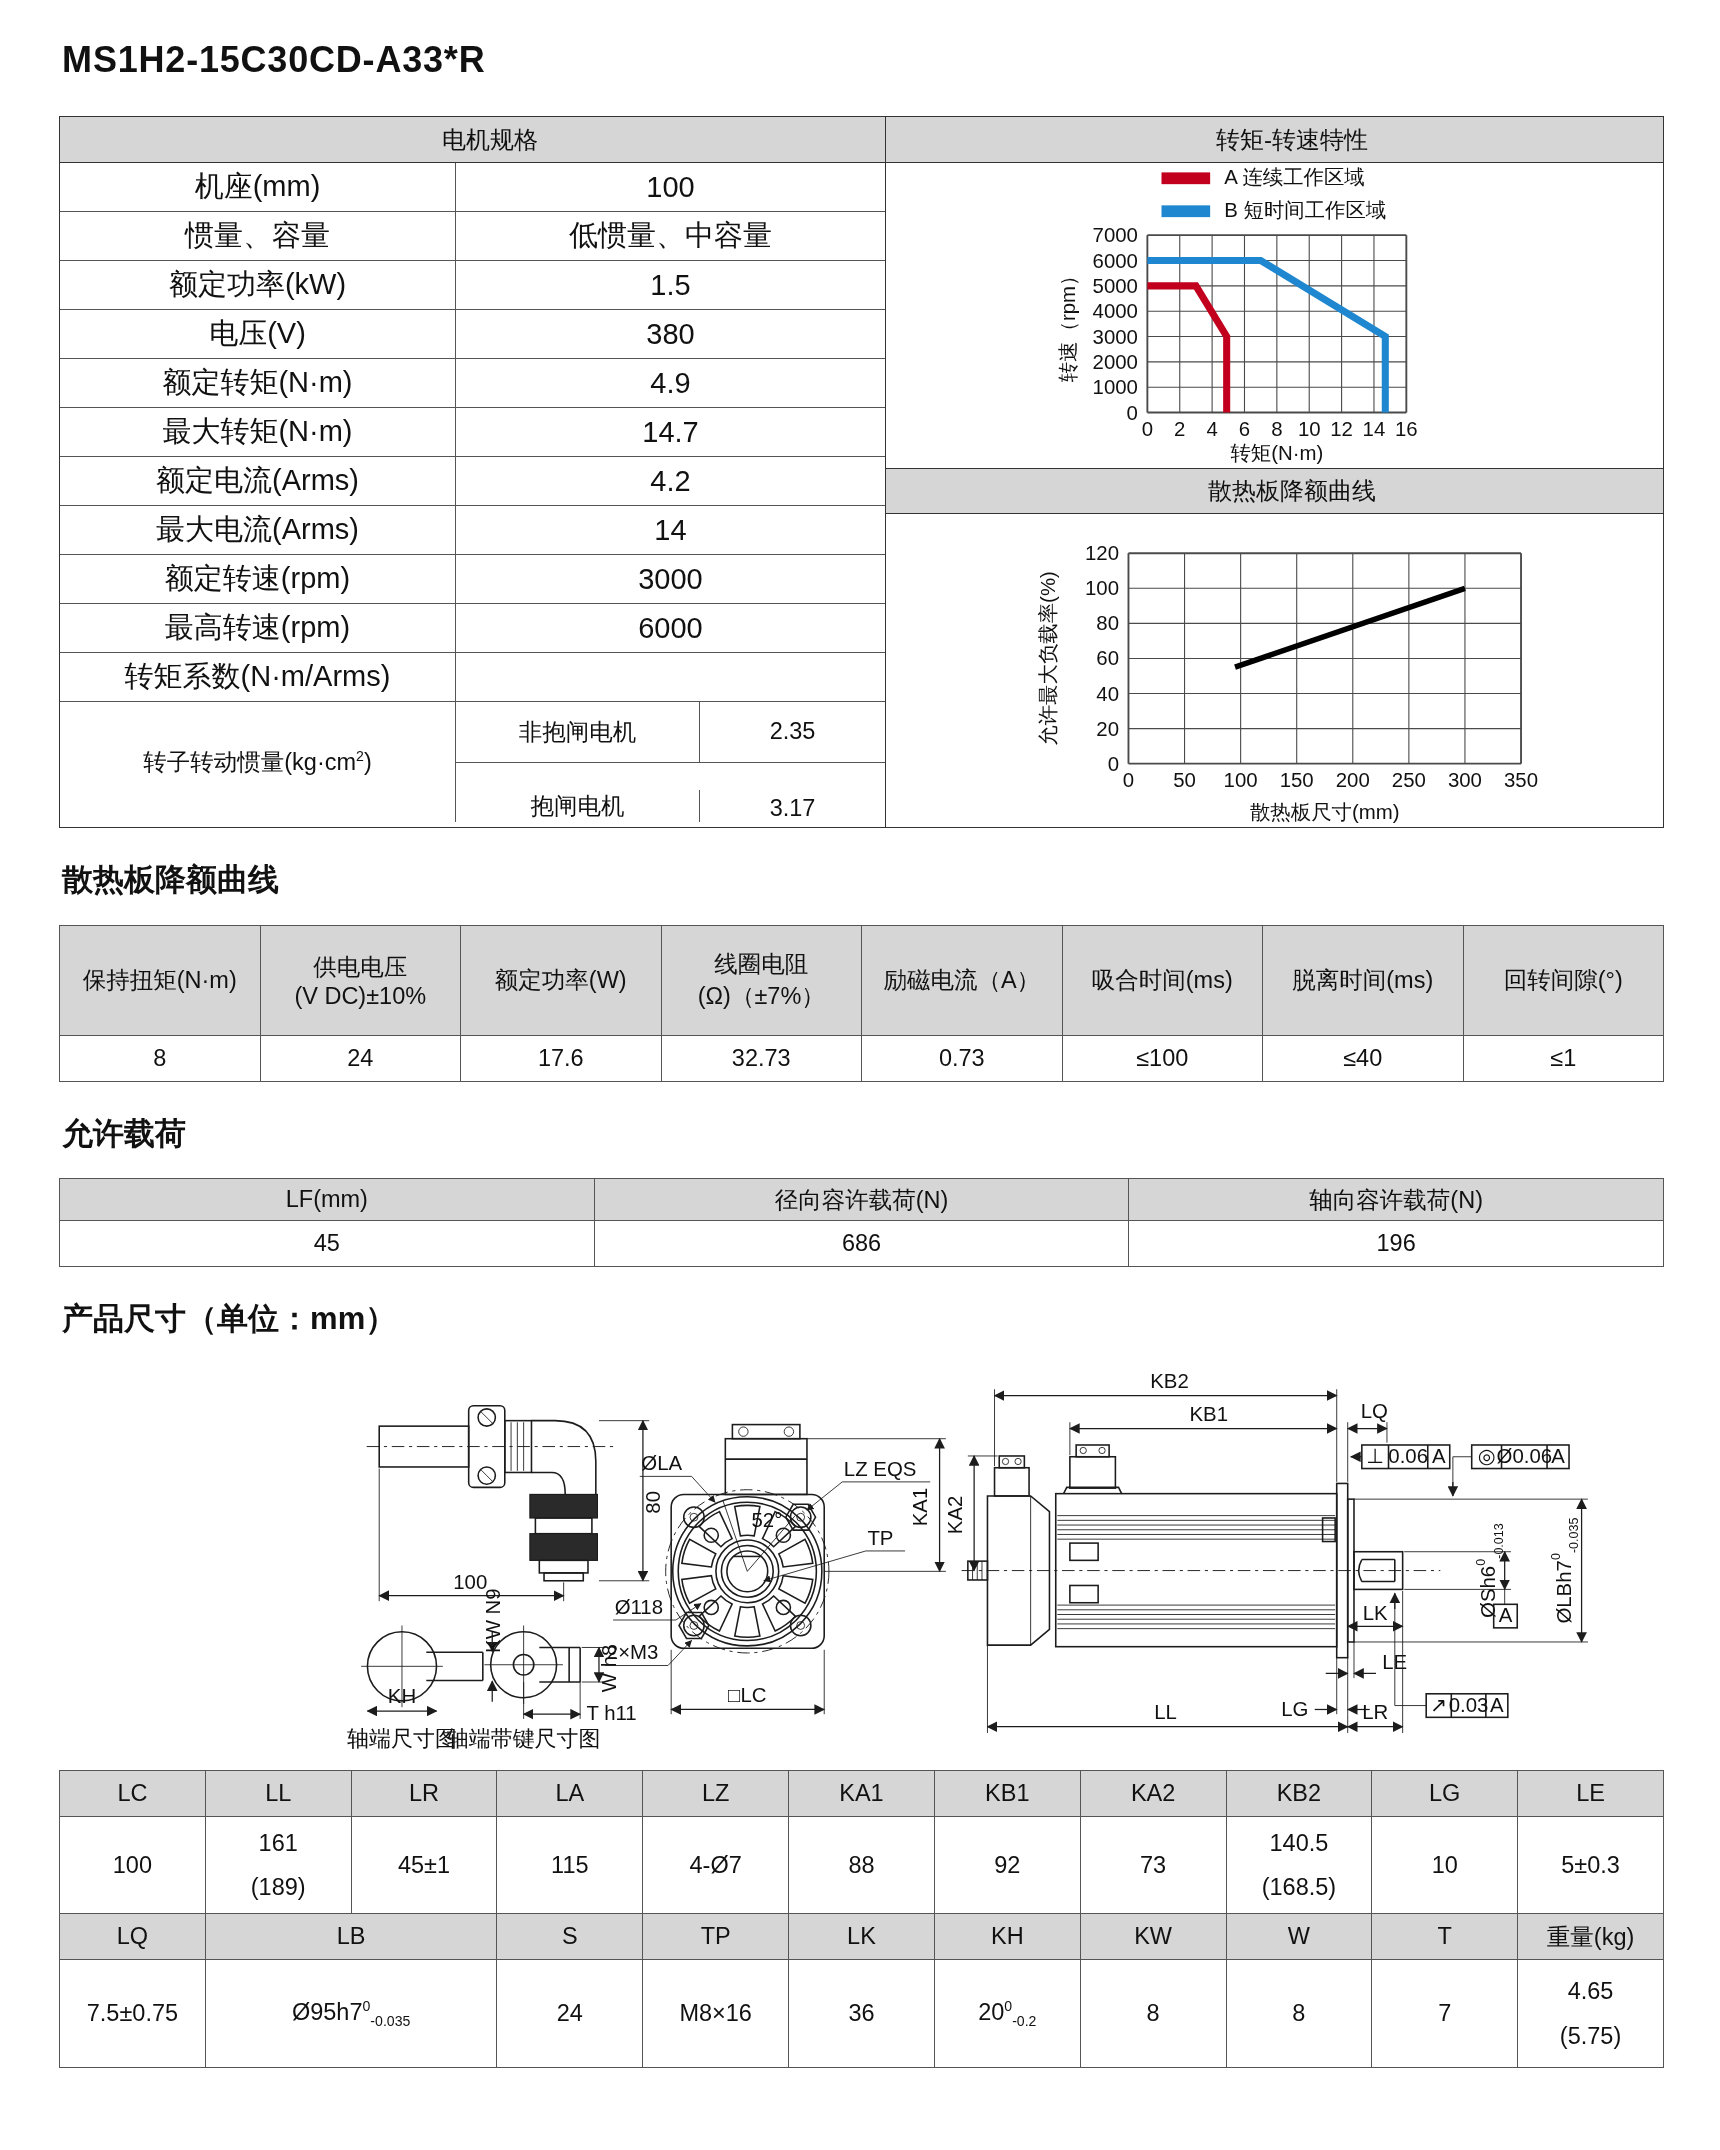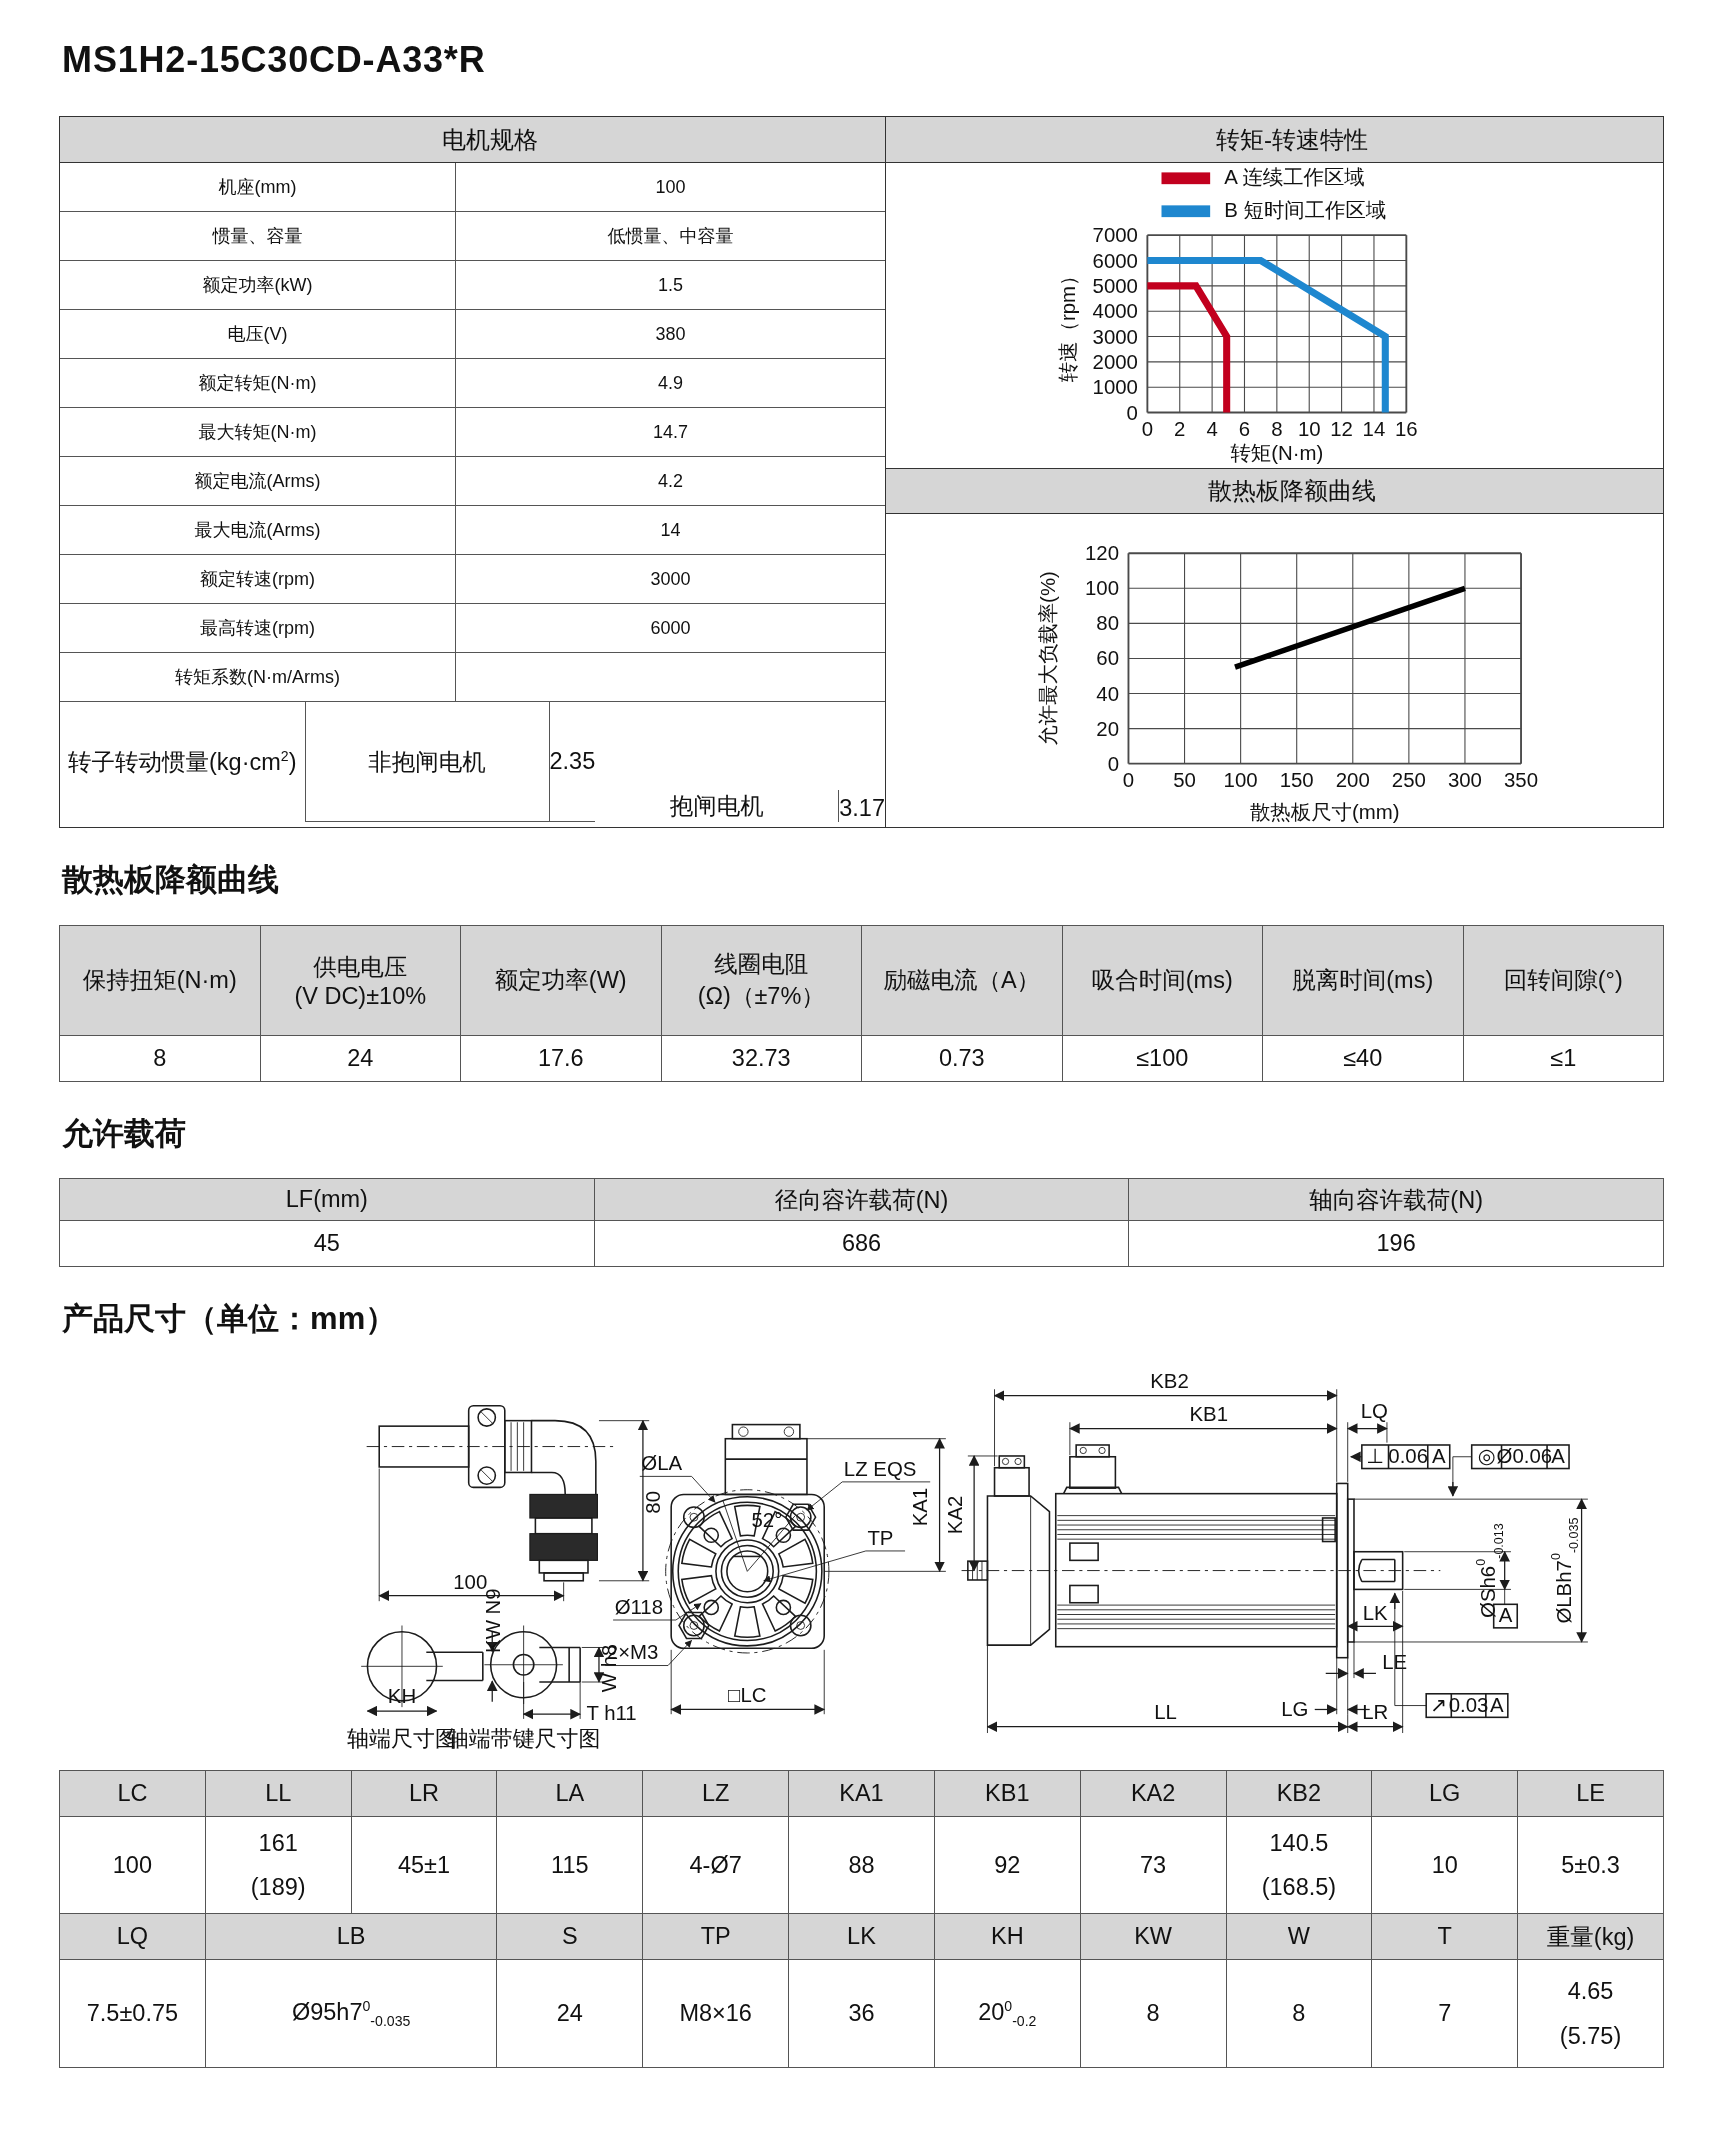--- a/index.html
+++ b/index.html
@@ -6,26 +6,26 @@
     font-family:"Liberation Sans","DejaVu Sans",sans-serif;}
   .page{width:1721px;height:2151px;position:relative;box-sizing:border-box;padding:39px 57px 0 59px;}
   h1{font-size:36px;font-weight:bold;margin:0 0 35px 3.1px;letter-spacing:0.8px;}
   h2{font-size:31px;font-weight:bold;margin:31px 0 23.5px 3.1px;}
   
   .mt{display:flex;border:1.6px solid #333;width:1605px;box-sizing:border-box;}
   .mtl{width:826px;border-right:1.6px solid #333;box-sizing:border-box;}
   .mtr{flex:1;display:flex;flex-direction:column;}
   .ph{height:46px;background:#d6d6d6;display:flex;align-items:center;justify-content:center;
       font-size:24px;border-bottom:1.6px solid #333;box-sizing:border-box;padding-left:35px;}
-  .specrow{height:49px;display:flex;border-bottom:1.6px solid #555;box-sizing:border-box;font-size:18px;}
+  .specrow{height:49px;display:flex;border-bottom:1.6px solid #555;box-sizing:border-box;font-size:29px;}
   .specrow:last-child{border-bottom:none;}
   .slbl{width:396px;border-right:1.6px solid #555;display:flex;align-items:center;justify-content:center;box-sizing:border-box;text-align:center;}
   .sval{flex:1;display:flex;align-items:center;justify-content:center;text-align:center;}
   .inrow{height:120px;display:flex;font-size:23.5px;}
-  .insub{flex:1;display:flex;}
+  .insub{flex:1;display:flex;flex-direction:column;}
   .insubrow{flex:1;display:flex;border-bottom:1.6px solid #555;box-sizing:border-box;}
   .insubrow:last-child{border-bottom:none;align-items:flex-end;}
   .insl{width:244px;border-right:1.6px solid #555;display:flex;align-items:center;justify-content:center;box-sizing:border-box;}
   .insv{flex:1;display:flex;align-items:center;justify-content:center;}
   .chartbox{display:flex;justify-content:center;align-items:center;}
   .cb1{height:305px;}
   .cb2{height:313px;border-top:0;}
   .ph2{border-top:1.6px solid #333;}
   
   table{border-collapse:collapse;width:1605px;table-layout:fixed;font-size:23.5px;}

